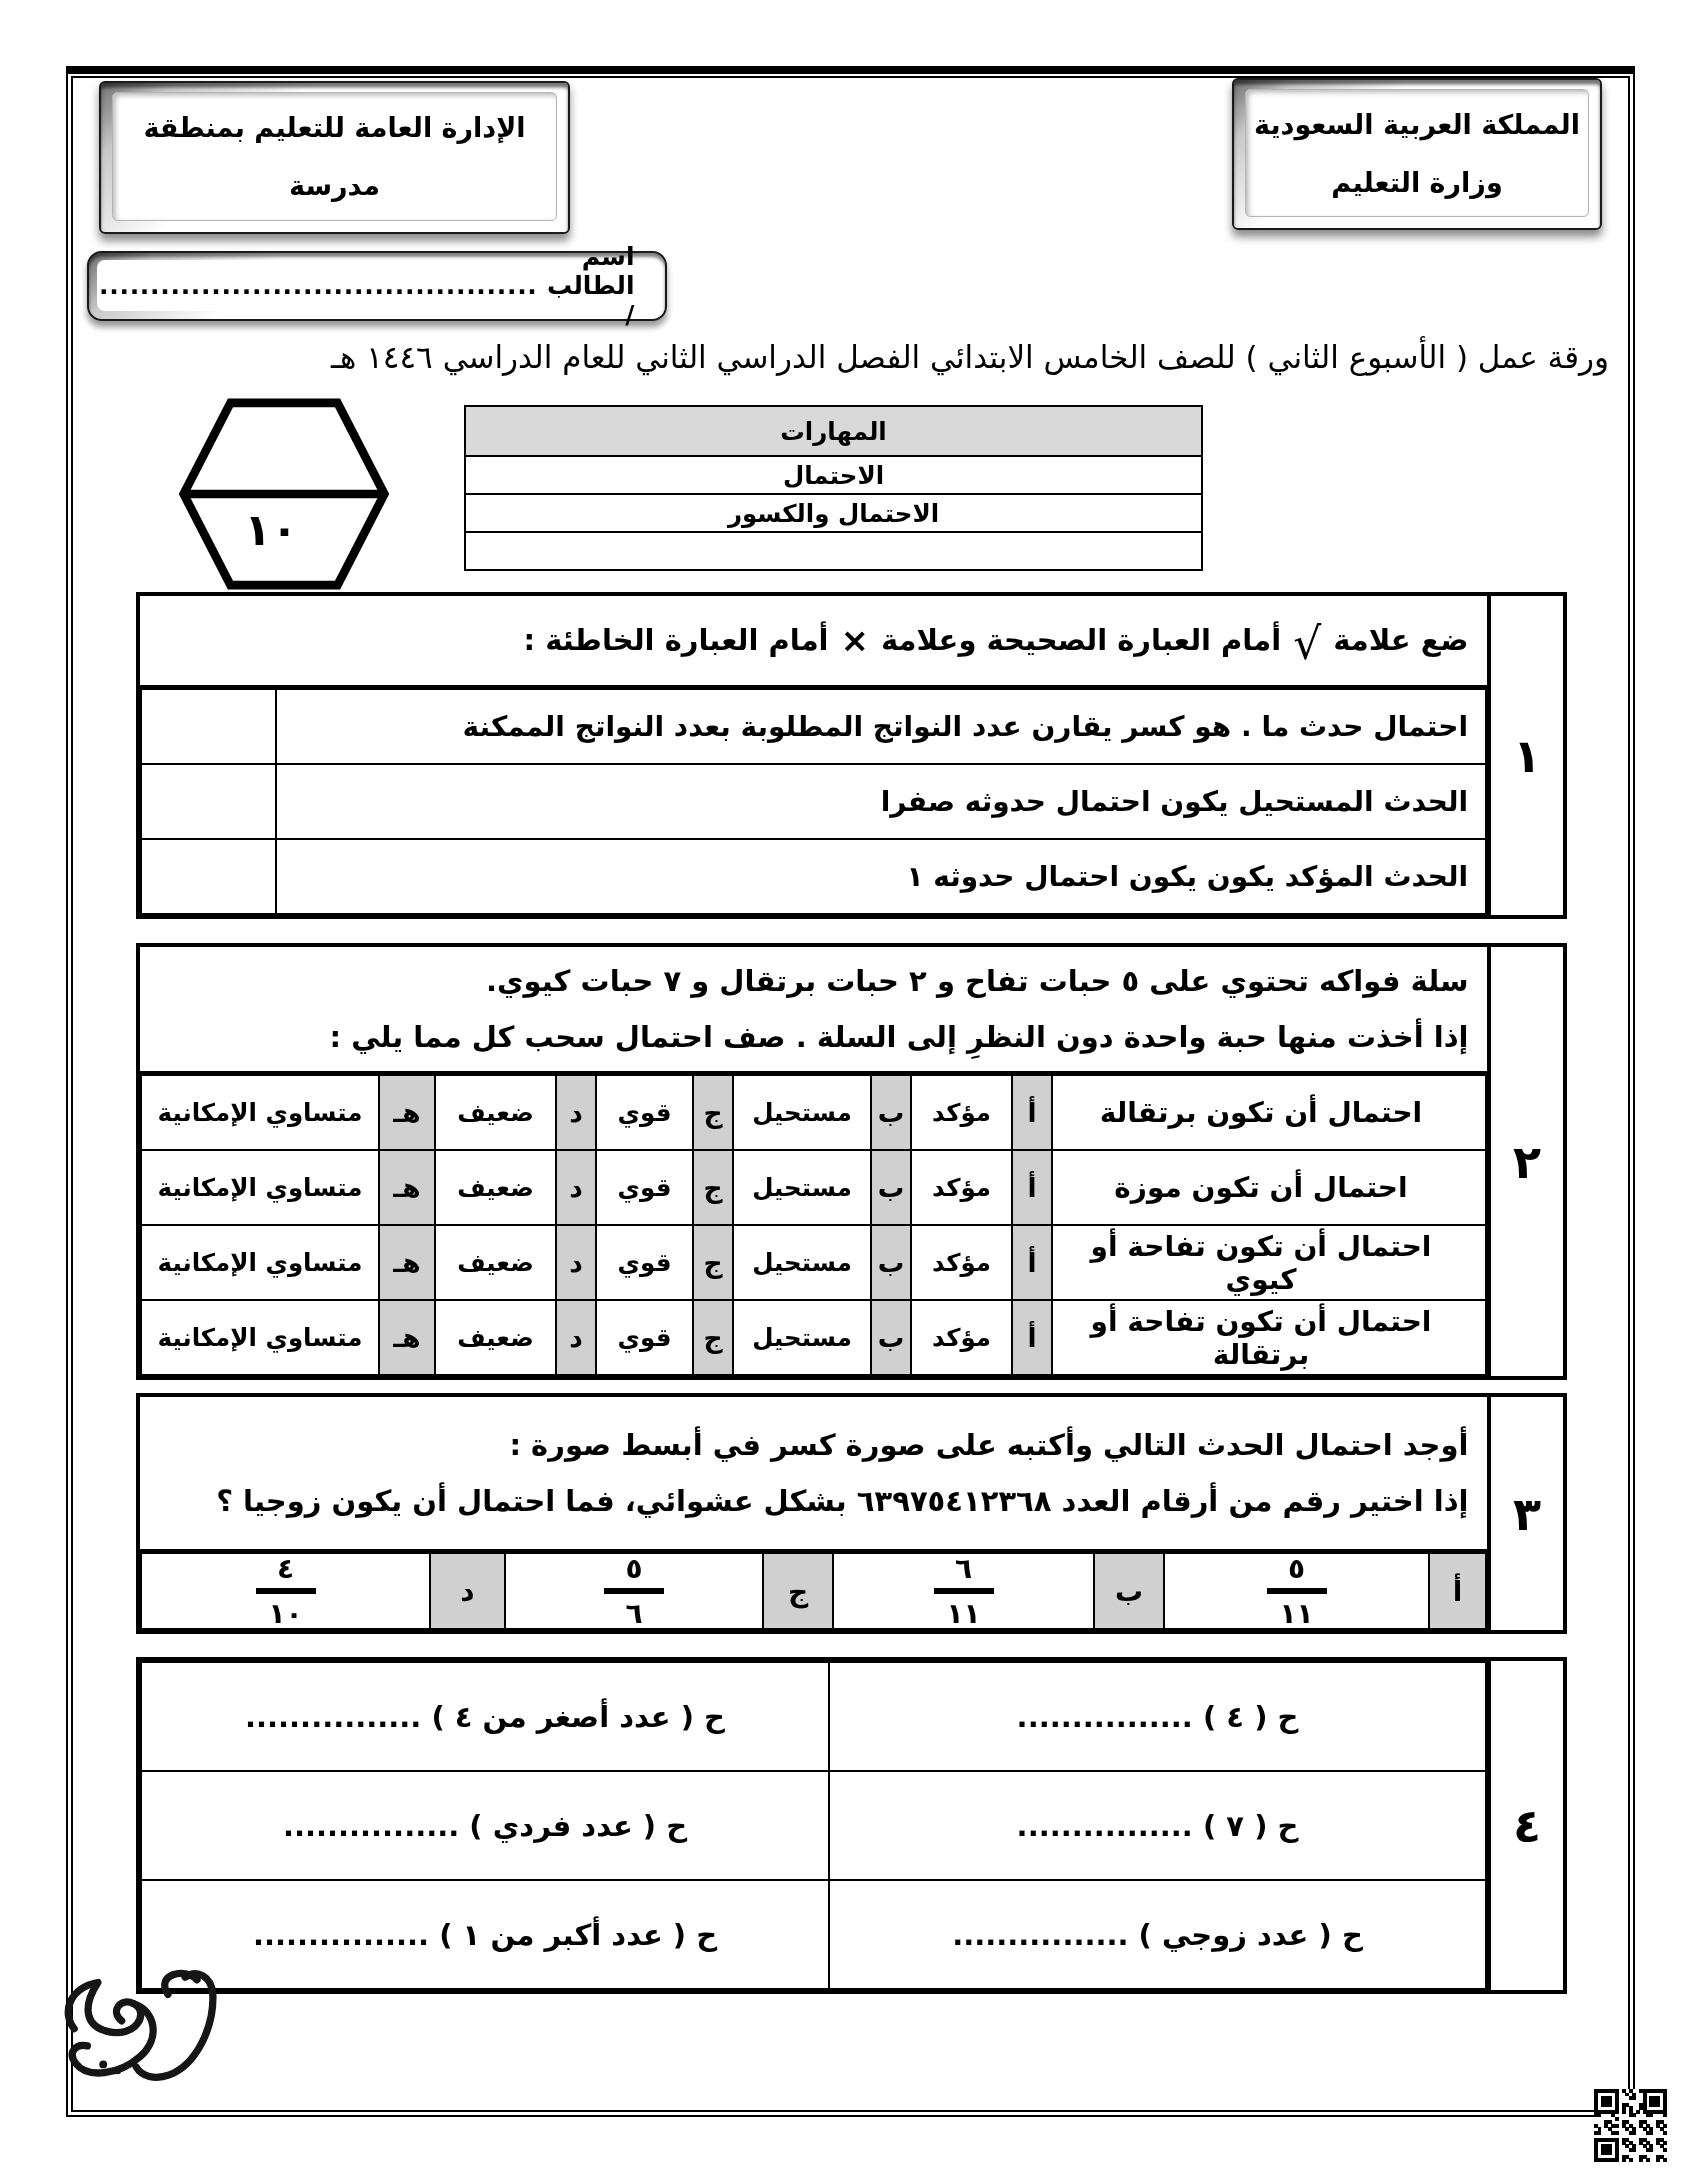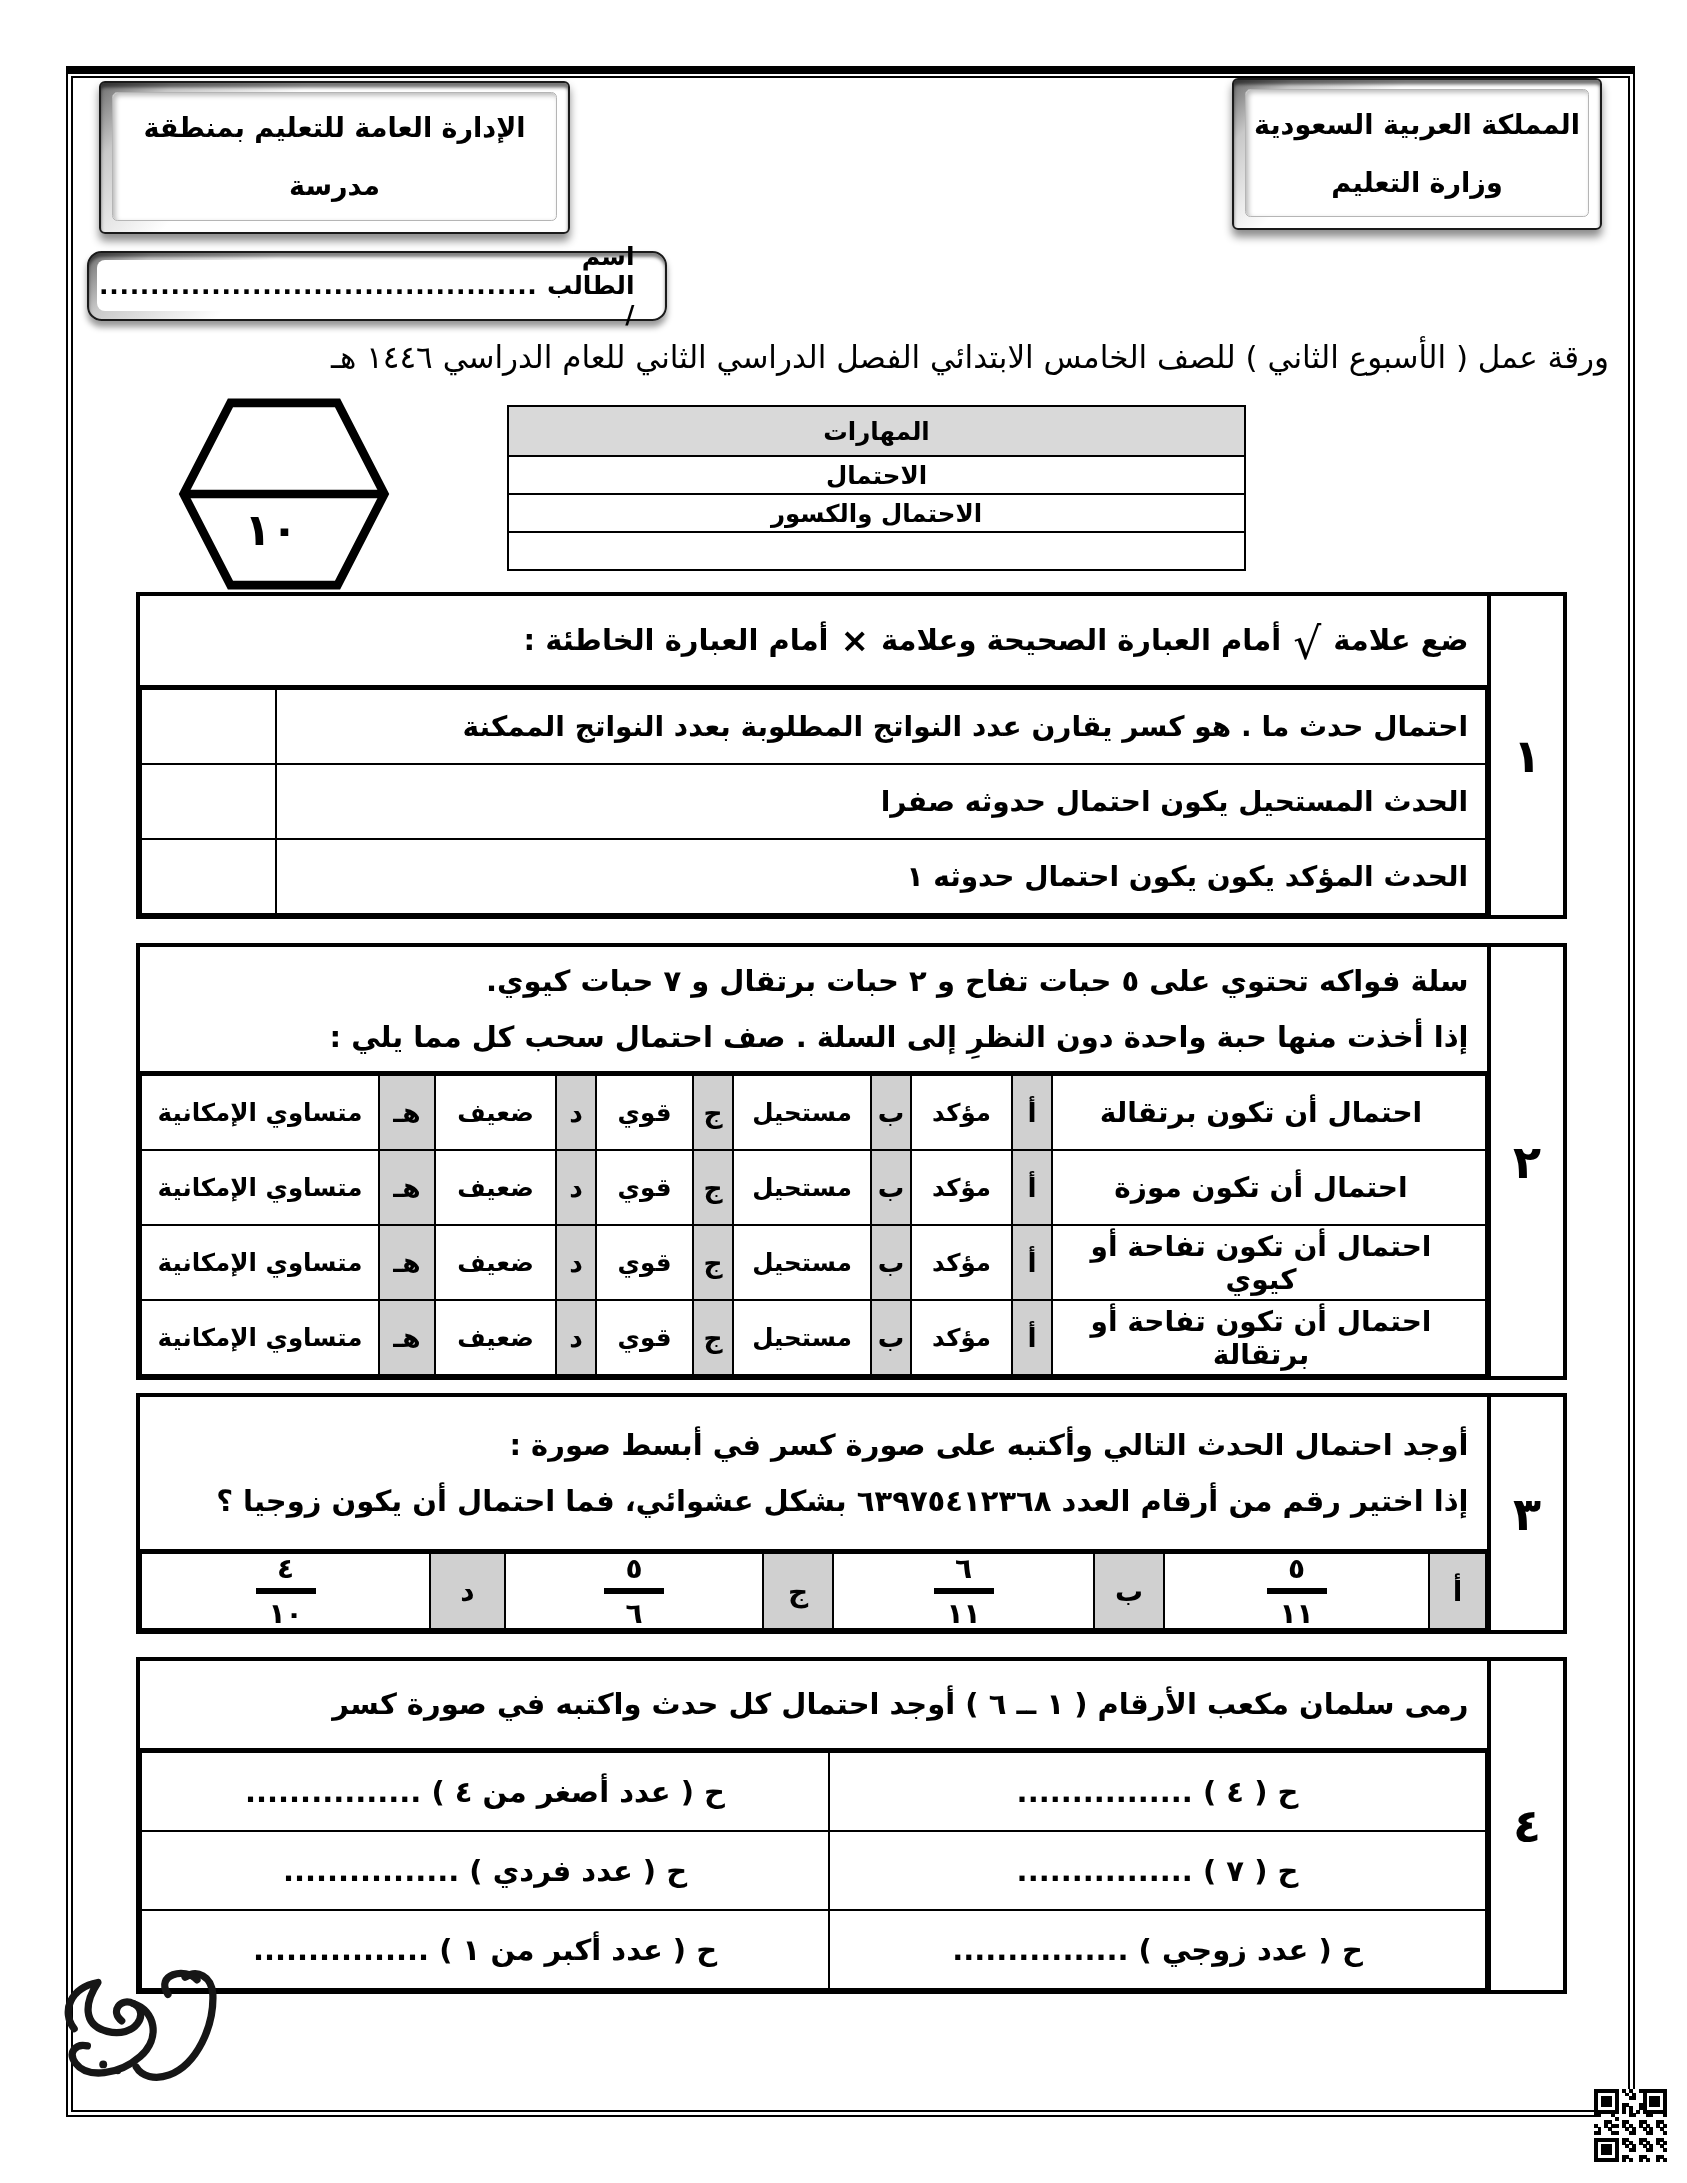--- a/index.html
+++ b/index.html
@@ -51,21 +51,21 @@
     font-size:31px;font-weight:normal;white-space:nowrap;letter-spacing:-0.7px;
   }
   
   .hexwrap{position:absolute;left:177px;top:396px;width:214px;height:196px;}
   .hex-value{
     position:absolute;left:198px;top:504px;width:146px;text-align:center;
     font-size:44px;font-weight:bold;
   }
   
   .skills{
-    position:absolute;left:507px;top:405px;width:739px;border-collapse:collapse;
+    position:absolute;left:464px;top:405px;width:739px;border-collapse:collapse;
     table-layout:fixed;
   }
   .skills td{
     border:2.6px solid #000;text-align:center;font-weight:bold;font-size:24.5px;
     height:38px;padding:0;
   }
   .skills td.sk-head{background:var(--header-gray);height:50px;}
   
   .question{position:absolute;left:136px;width:1431px;display:flex;}
   .qnum{
@@ -322,23 +322,20 @@
           </td>
         </tr>
       </tbody>
         </table>
     </div>
   </div>
 
   <div class="question" style="top:1657px;height:337px;">
     <div class="qnum">٤</div>
     <div class="qmain">
-      <div class="qheader" style="height:93px;">
-        <span>رمى سلمان مكعب الأرقام ( ١ ــ ٦ ) أوجد احتمال كل حدث واكتبه في صورة كسر</span>
-      </div>
       <table class="qtable q4">
         <colgroup>
             <col style="width:657px">
             <col>
           </colgroup>
         <tbody>
             <tr>
           <td>ح ( ٤ ) ................</td>
           <td>ح ( عدد أصغر من ٤ ) ................</td>
         </tr>

